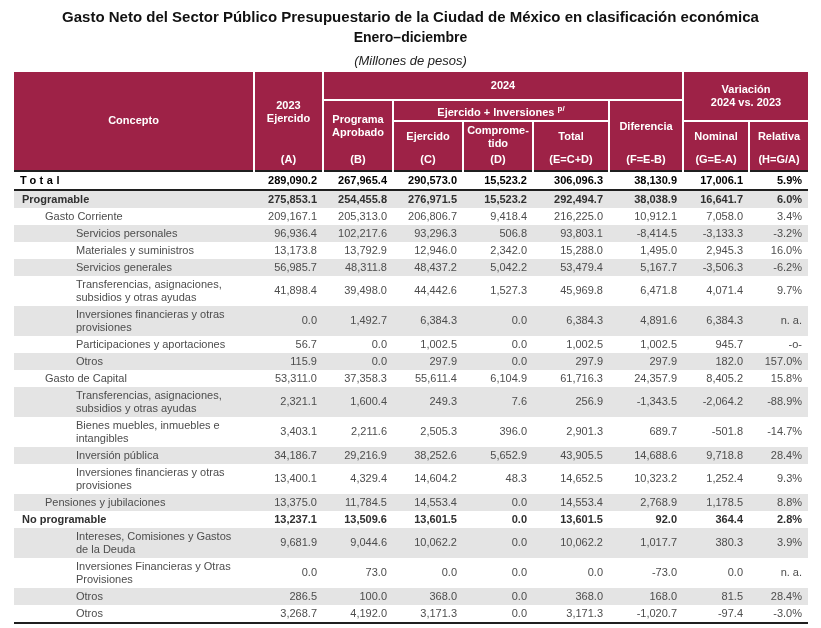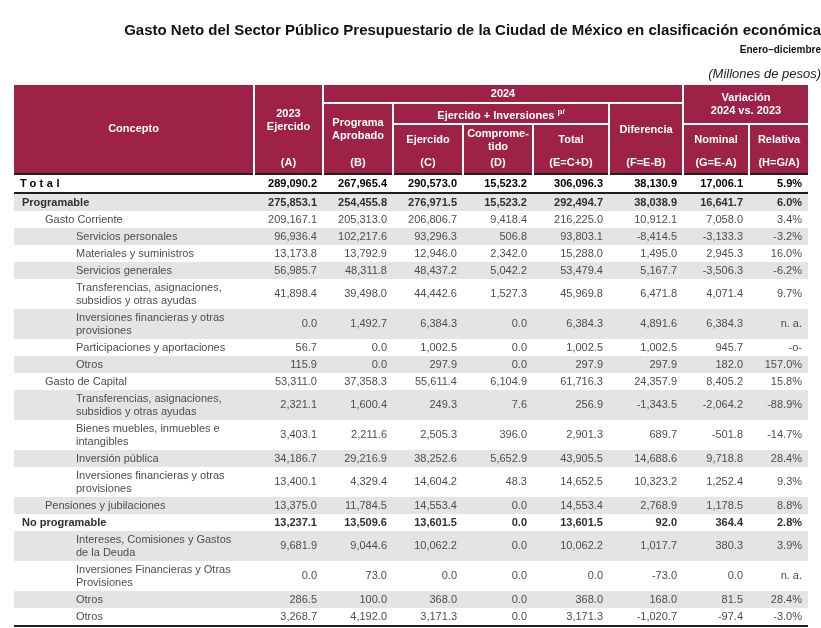--- a/index.html
+++ b/index.html
@@ -3,23 +3,23 @@
 <meta charset="utf-8">
 <style>
   * { margin: 0; padding: 0; box-sizing: border-box; }
   html, body { background: #ffffff; }
   body {
     width: 821px; height: 628px;
     font-family: "Liberation Sans", "DejaVu Sans", sans-serif;
     color: #000;
     overflow: hidden;
   }
-  .title-block { text-align: right; padding-top: 20px; }
+  .title-block { text-align: center; padding-top: 7px; }
   .title-main { font-size: 15px; font-weight: bold; line-height: 19px; color: #111; }
-  .title-sub  { font-size: 10px; font-weight: bold; line-height: 18px; margin-top: 2px; color: #111; }
+  .title-sub  { font-size: 14px; font-weight: bold; line-height: 18px; margin-top: 2px; color: #111; }
   .title-unit { font-size: 13px; font-style: italic; line-height: 16px; margin-top: 7px; color: #222; }
 
   table.budget {
     border-collapse: collapse;
     table-layout: fixed;
     width: 794px;
     margin: 3px 0 0 14px;
   }
   thead th {
     background: #9e2247;
@@ -27,21 +27,21 @@
     font-size: 11px;
     font-weight: bold;
     text-align: center;
     vertical-align: middle;
     padding: 1px 2px;
     line-height: 13px;
     white-space: pre-line;
   }
   th.bl { border-left: 2px solid #ffffff; }
   th.bb { border-bottom: 2px solid #ffffff; }
-  thead tr.r1 th { height: 18px; margin-left: 40px; }
+  thead tr.r1 th { height: 28px; margin-left: 40px; }
   thead tr.r2 th { height: 17px; }
   thead tr.r3 th { height: 31px; }
   thead tr.r4 th { height: 19px; padding-bottom: 3px; }
   thead sup { font-size: 8px; vertical-align: super; }
 
   tbody td {
     font-size: 11px;
     color: #4d4d4d;
     text-align: right;
     vertical-align: middle;

